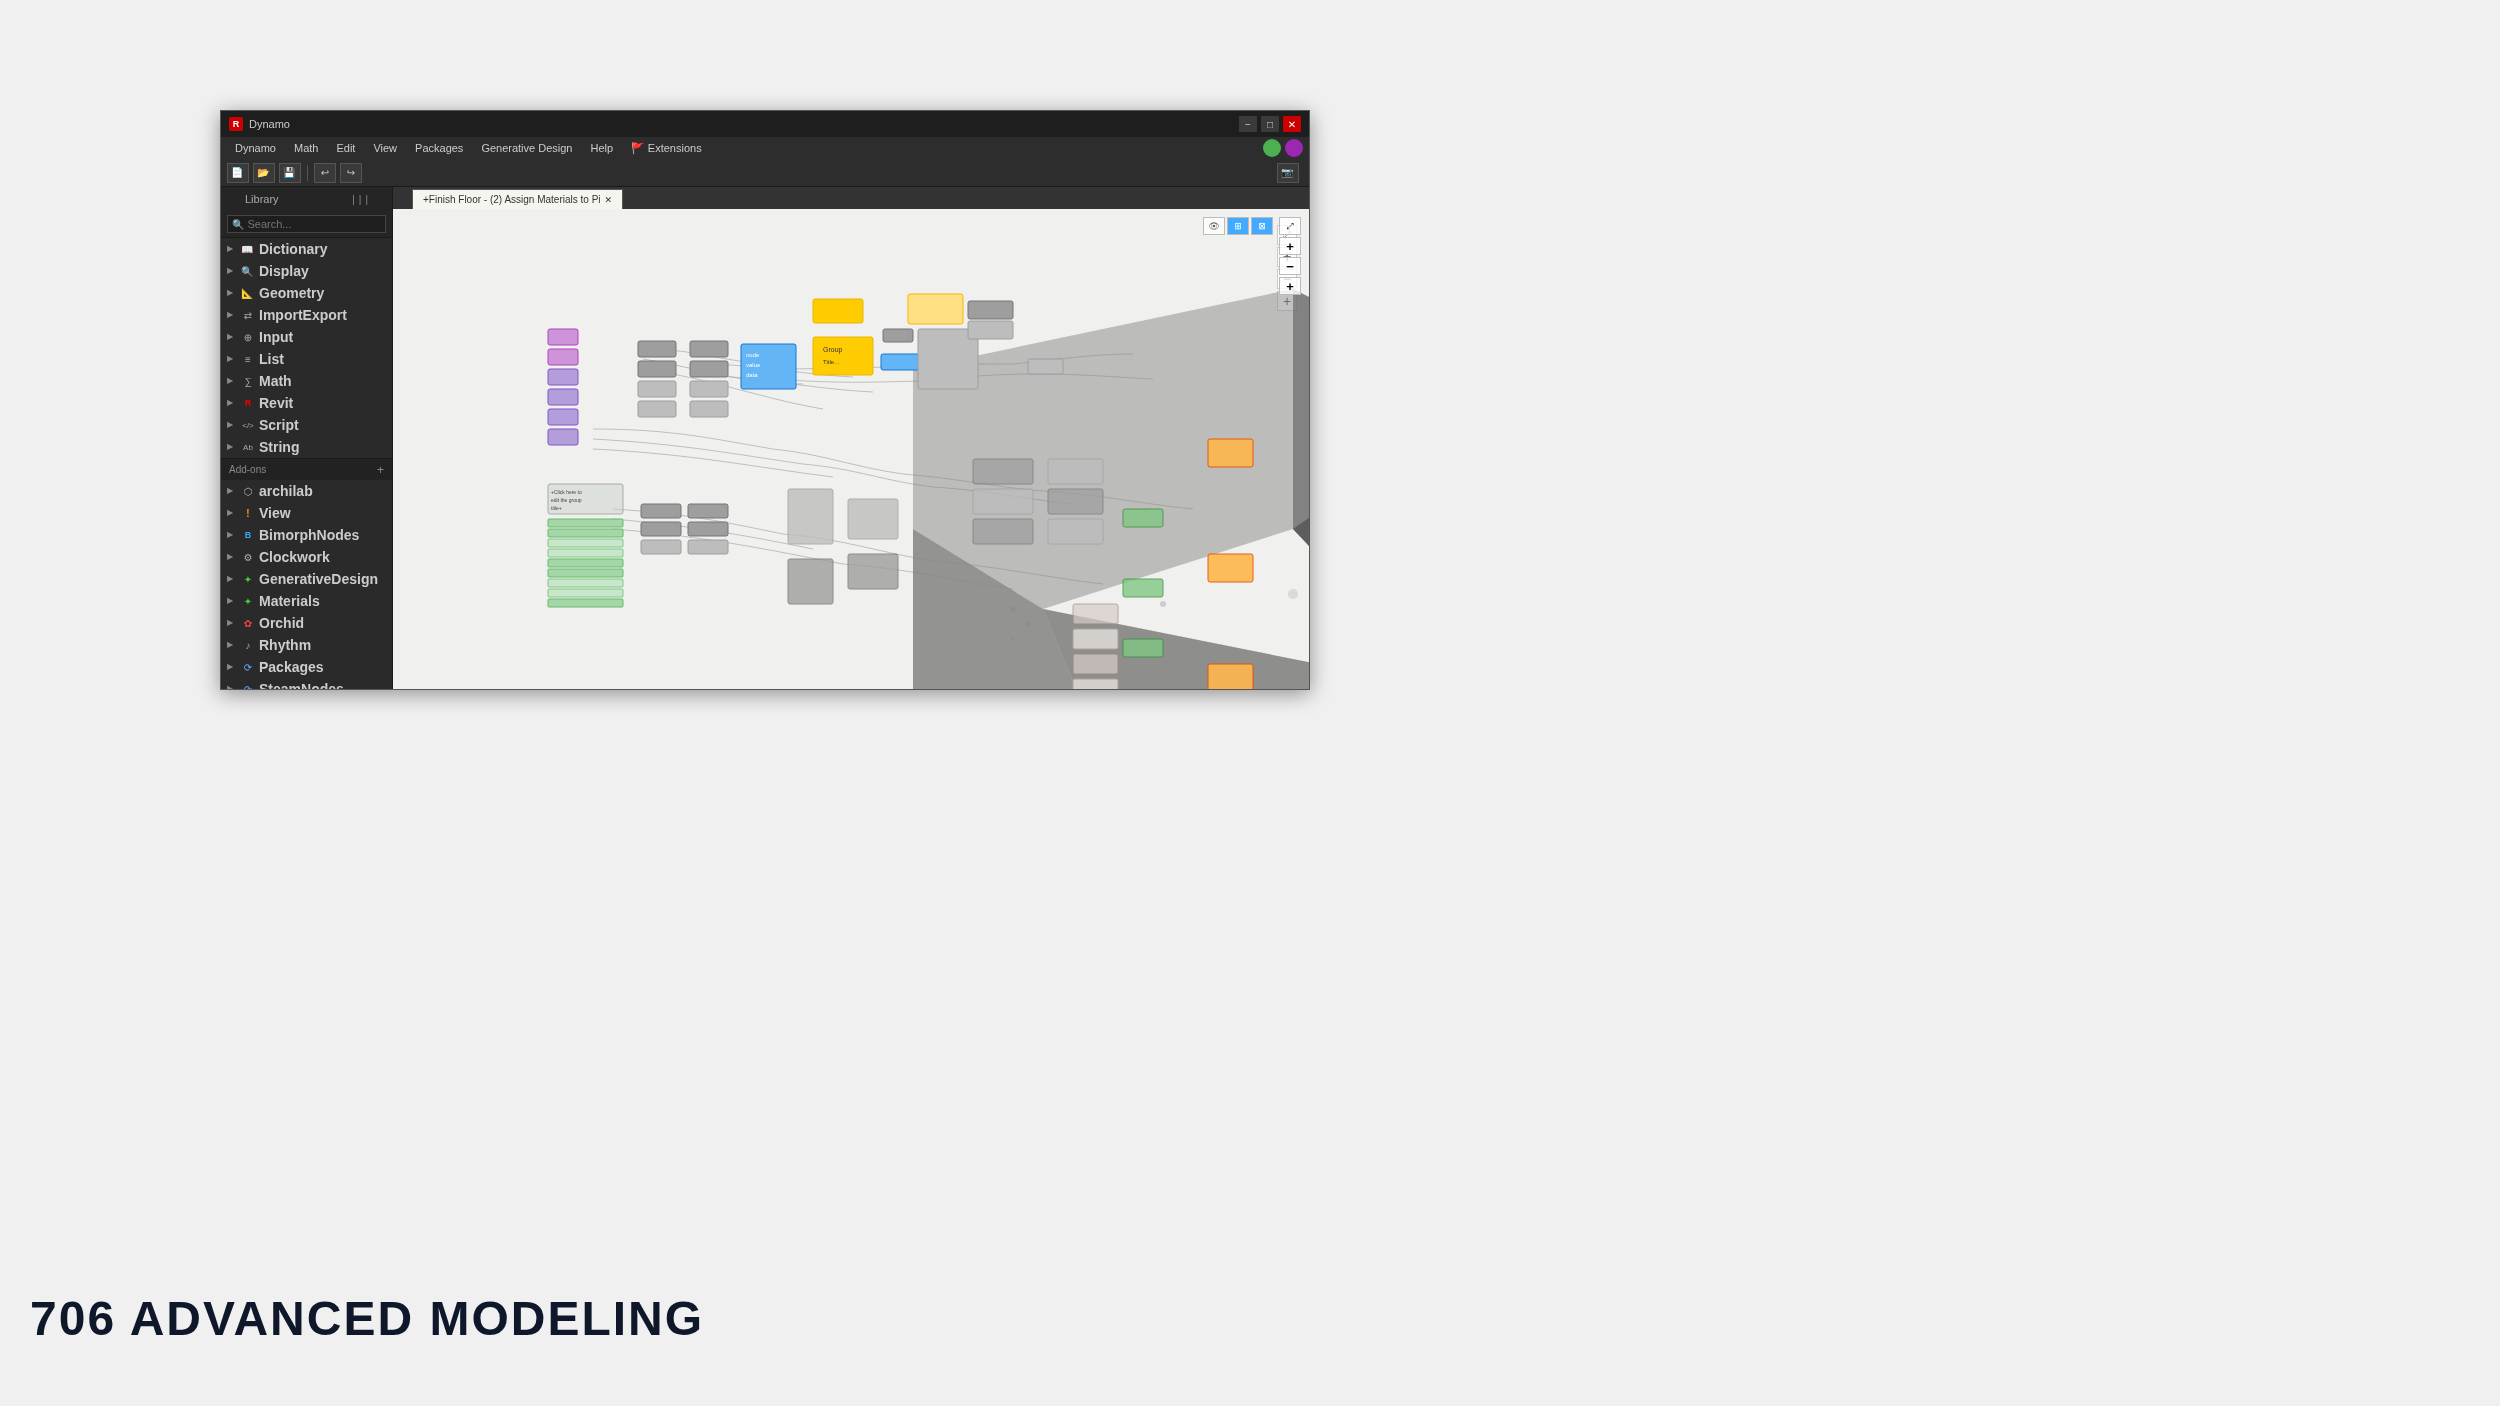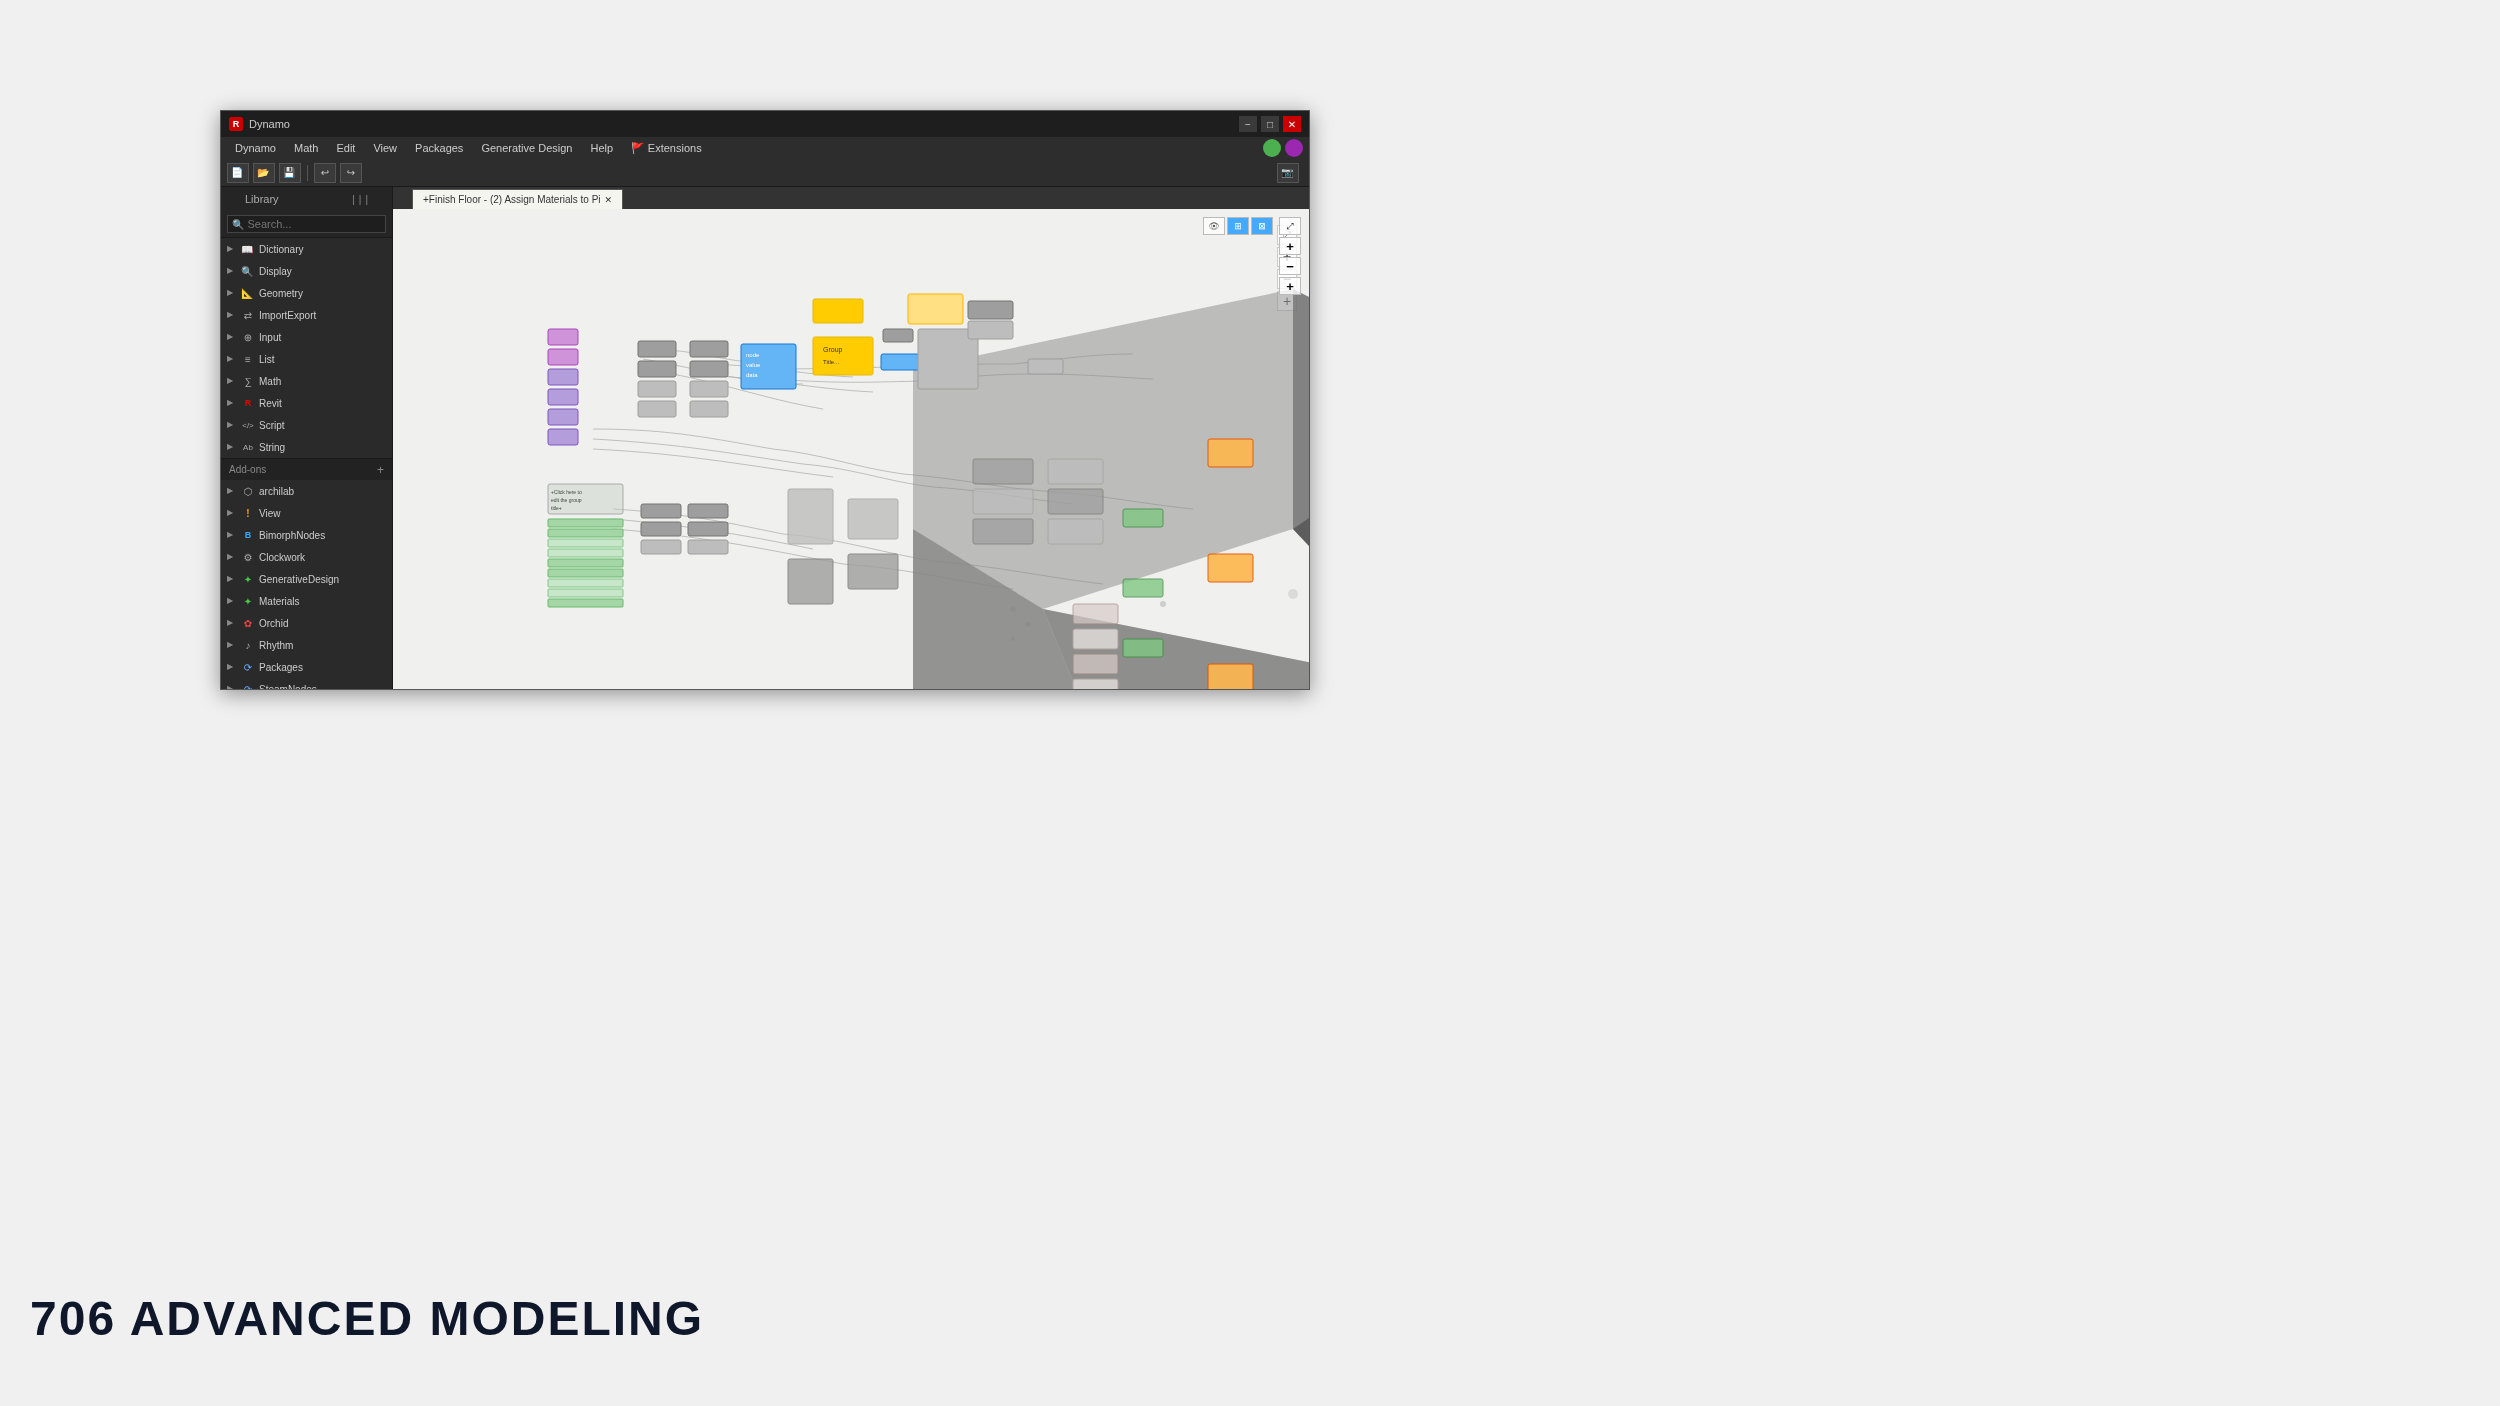--- a/index.html
+++ b/index.html
@@ -213,22 +213,23 @@
     }
     .lib-icon {
       width: 14px;
       height: 14px;
       flex-shrink: 0;
       display: flex; align-items: center; justify-content: center;
       font-size: 10px;
     }
     .lib-label {
       color: #ccc;
-      font-size: 10px;
+      font-size: 14px;
       white-space: nowrap;
+      font-weight: bold;
     }
 
     
     .addons-header {
       height: 22px;
       background: #222;
       display: flex;
       align-items: center;
       padding: 0 8px;
       justify-content: space-between;

